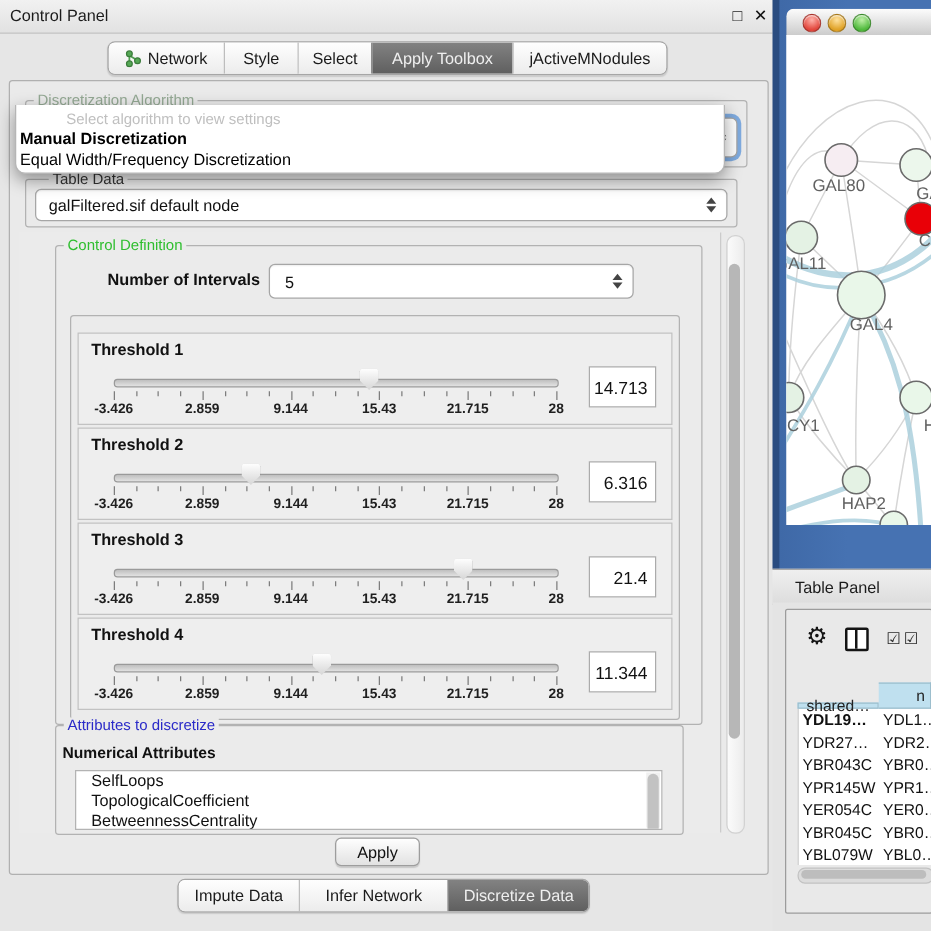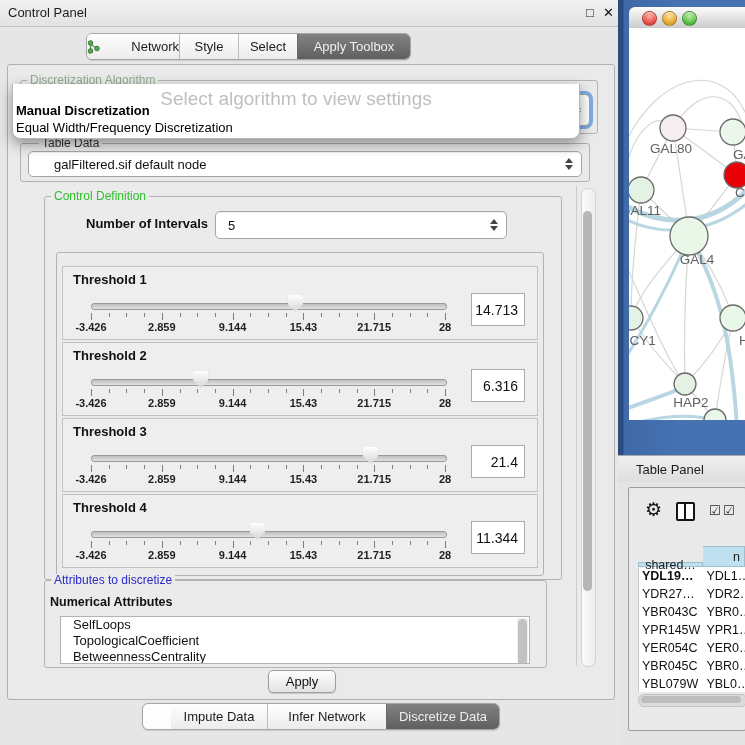--- a/index.html
+++ b/index.html
@@ -27,31 +27,31 @@
 
   .groupbox{border:1px solid #b2b2b2;border-radius:3px;}
   .grouptitle{position:absolute;font-size:12px;padding:0 3px;background:#eaeaea;line-height:12px;}
   .gt-green{color:#2fbe2f;}
   .gt-blue{color:#2a2ac8;}
   .gt-gray{color:#333;}
   .gt-faded{color:#93a893;}
 
   .combo{background:#fff;border:1px solid #a6a6a6;border-radius:5px;font-size:13px;color:#111;
          display:flex;align-items:center;box-shadow:inset 0 1px 1px rgba(0,0,0,.06);}
-  .combo .ctext{flex:1;padding-left:25px;white-space:nowrap;overflow:hidden;}
+  .combo .ctext{flex:1;padding-left:10px;white-space:nowrap;overflow:hidden;}
   .spin{width:16px;display:flex;flex-direction:column;align-items:center;gap:2px;margin-right:4px;}
   .tri-up{width:0;height:0;border-left:4px solid transparent;border-right:4px solid transparent;
           border-bottom:5px solid #444;}
   .tri-dn{width:0;height:0;border-left:4px solid transparent;border-right:4px solid transparent;
           border-top:5px solid #444;}
   #algo-combo{box-shadow:0 0 0 3px rgba(100,155,220,.8);}
 
   #algo-popup{left:12px;top:84px;width:566px;height:54px;background:#fff;border:1px solid #b5b5b5;
               border-top:none;border-radius:0 0 8px 8px;box-shadow:0 5px 14px rgba(0,0,0,.40);z-index:40;}
-  #algo-placeholder{top:4px;width:100%;text-align:center;font-size:19px;color:#bfbfbf;}
+  #algo-placeholder{top:4px;width:100%;font-size:12px;color:#bfbfbf;padding-left:40px;}
   .algo-opt{position:absolute;left:3px;font-size:13px;color:#000;white-space:nowrap;}
 
   #viewport{left:15px;top:186px;width:561px;height:480px;background:#ebebeb;border-right:1px solid #cbcbcb;}
   .vscroll{background:linear-gradient(to right,#fbfbfb,#ececec);border:1px solid #d2d2d2;border-radius:7px;}
   .vthumb{position:absolute;left:1px;width:9px;background:#b7b7b7;border-radius:5px;}
 
   .bold13{font-weight:bold;font-size:13px;color:#111;}
 
   .tpanel{position:absolute;left:62px;width:474px;height:72px;background:#eeeeee;
           border:1px solid #c2c2c2;}
@@ -112,39 +112,42 @@
 
 <div id="root">
 
   <div class="abs" id="cp-titlebar">
     <span class="abs" id="cp-title">Control Panel</span>
     <span class="abs" id="cp-float">□</span>
     <span class="abs" id="cp-close">✕</span>
   </div>
 
   <div class="abs segbar" id="topTabs" style="left:86px;top:33px;">
-      <div class="seg" style="width: 92px; justify-content: space-between;">
+      <div class="seg" style="width: 92px;">
         <span style="display: flex;">
           <svg width="13" height="14" viewBox="0 0 13 14">
             <path d="M3.5,4 V10 M4.5,5 L9.5,8" stroke="#4f9e4f" stroke-width="1.4" fill="none"></path>
             <circle cx="3.5" cy="3" r="2.3" fill="#55a855" stroke="#3c7c3c"></circle>
             <circle cx="3.5" cy="11" r="2.3" fill="#55a855" stroke="#3c7c3c"></circle>
             <circle cx="10" cy="8.5" r="2.3" fill="#55a855" stroke="#3c7c3c"></circle>
           </svg>
         </span>
         <span>Network</span>
       </div>
       <div class="seg" style="width: 58px;">
         <span>Style</span>
       </div>
       <div class="seg" style="width: 58px;">
         <span>Select</span>
       </div>
       <div class="seg sel" style="width: 112px;">
         <span>Apply Toolbox</span>
+      </div>
+      <div class="seg" style="width: 122px;">
+        <span>jActiveMNodules</span>
       </div>
     </div>
 
   <div class="abs" id="outer-panel"></div>
 
   <div class="abs groupbox" style="left:20px;top:80px;width:576px;height:52px;"></div>
   <span class="grouptitle gt-faded" style="left:27px;top:74px;">Discretization Algorithm</span>
   <div class="abs combo" id="algo-combo" style="left:28px;top:94px;width:560px;height:30px;">
     <span class="ctext">Manual Discretization</span>
     <span class="spin">
@@ -326,21 +329,21 @@
         <div class="attr-item">BetweennessCentrality</div>
       </div>
     <div id="attr-scroll">
       <div id="attr-thumb"></div>
     </div>
   </div>
 
   <div class="abs" id="apply-btn">Apply</div>
 
   <div class="abs segbar" id="bottomTabs" style="left:142px;top:703px;">
-      <div class="seg" style="width: 96px; margin-left: 28px;">
+      <div class="seg" style="width: 96px;">
         <span>Impute Data</span>
       </div>
       <div class="seg" style="width: 118px;">
         <span>Infer Network</span>
       </div>
       <div class="seg sel" style="width: 112px;">
         <span>Discretize Data</span>
       </div>
     </div>
 

